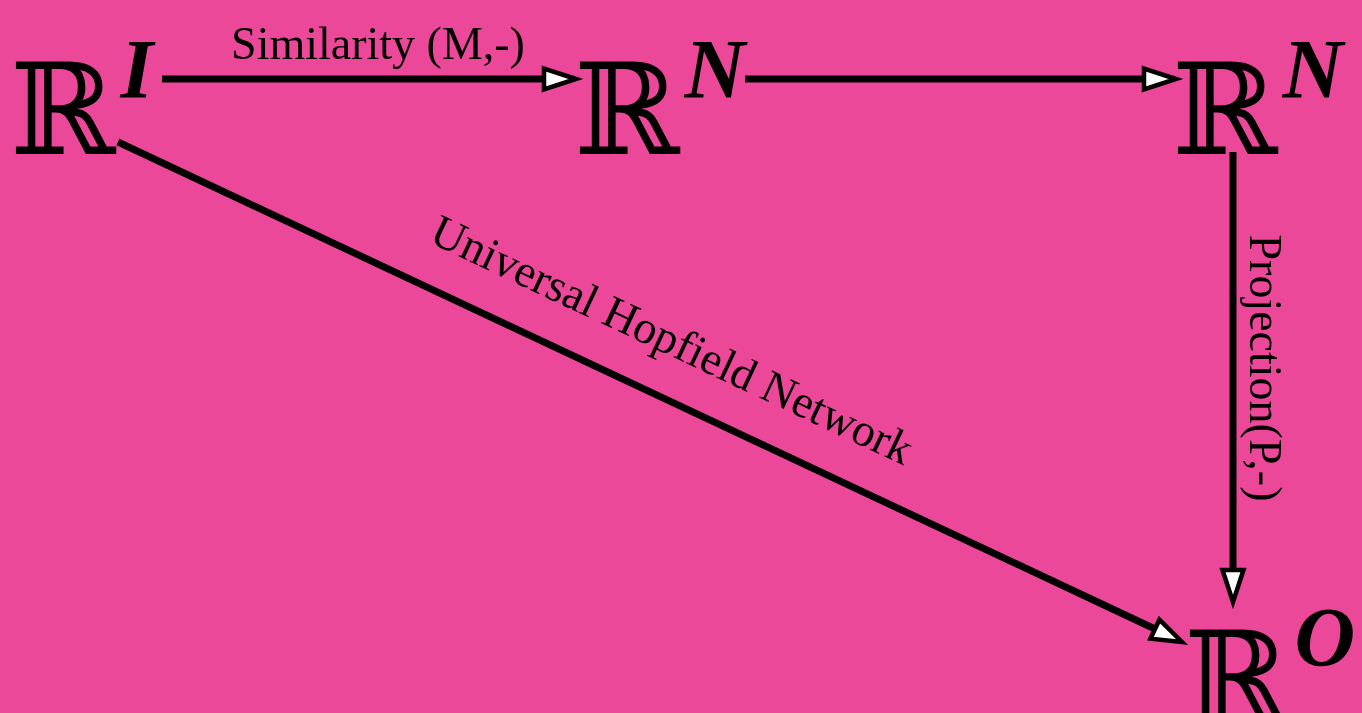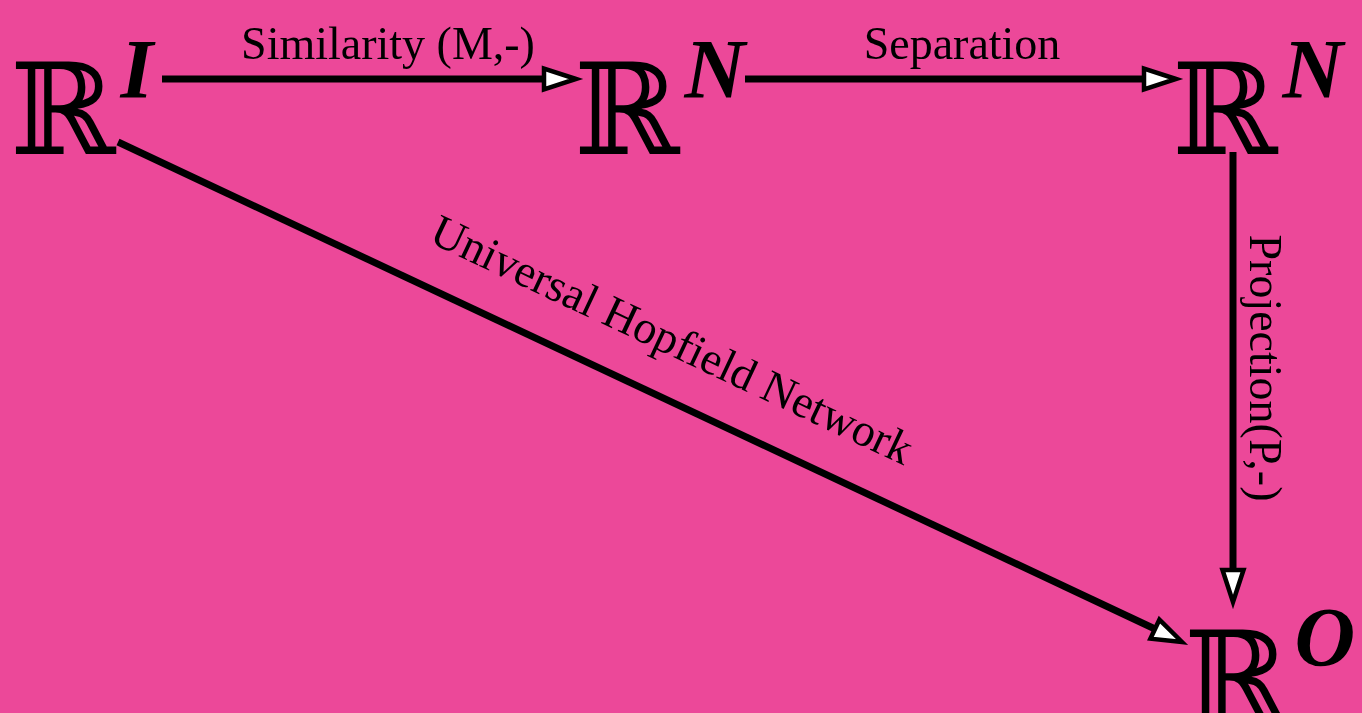--- a/index.html
+++ b/index.html
@@ -59,21 +59,21 @@
     white-space: nowrap;
     transform: translate(-50%, -50%);
   }
   .edge-label.rot90 {
     transform: translate(-50%, -50%) rotate(90deg);
   }
   .edge-label.rot-diag {
     transform: translate(-50%, -50%) rotate(25.2deg);
   }
   
-  #lbl-similarity  { left: 388px;  top: 44px;  }
+  #lbl-similarity  { left: 378px;  top: 44px;  }
   #lbl-separation  { left: 962px;  top: 44px;  }
   #lbl-projection  { left: 1265px; top: 368px; }
   #lbl-uhn         { left: 672px;  top: 340px; }
   #node-input      { left: 10px;   top: 28px;  }
   #node-hidden     { left: 574px;  top: 28px;  }
   #node-separated  { left: 1172px; top: 28px;  }
   #node-output     { left: 1184px; top: 596px; }
 </style>
 </head>
 <body>
@@ -110,19 +110,18 @@
   <div class="node" id="node-separated">
     <span class="bb">ℝ</span><span class="sup">N</span>
   </div>
 
   <div class="node" id="node-output">
     <span class="bb">ℝ</span><span class="sup">O</span>
   </div>
 
   <div class="edge-label" id="lbl-similarity">Similarity (M,-)</div>
 
-  <div class="edge-label" id="lbl-separation">Separation</div>
 
   <div class="edge-label rot90" id="lbl-projection">Projection(P,-)</div>
 
   <div class="edge-label rot-diag" id="lbl-uhn">Universal Hopfield Network</div>
 
 </div>
 
 </body></html>

